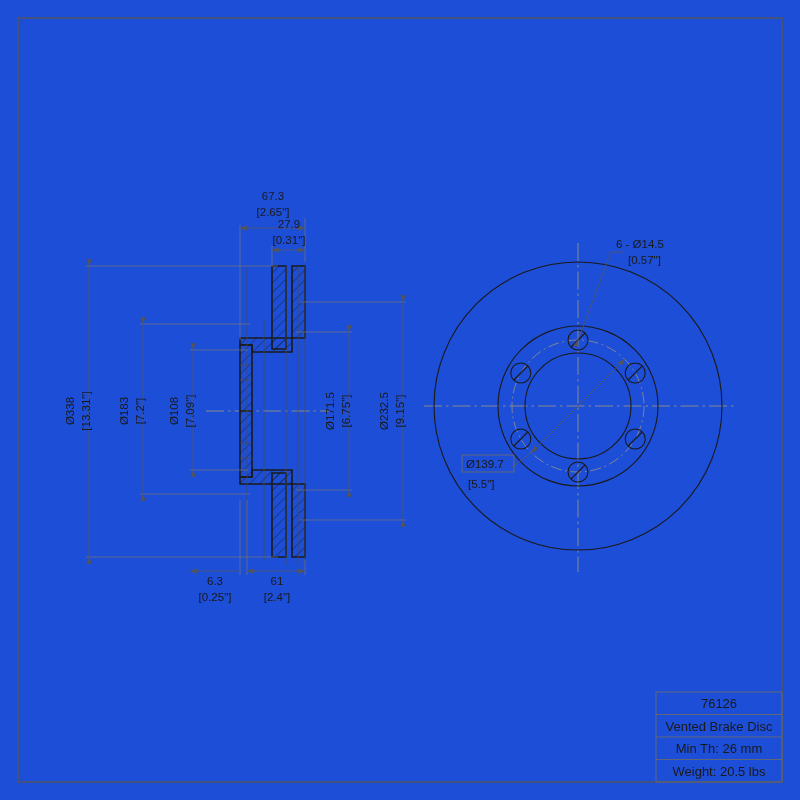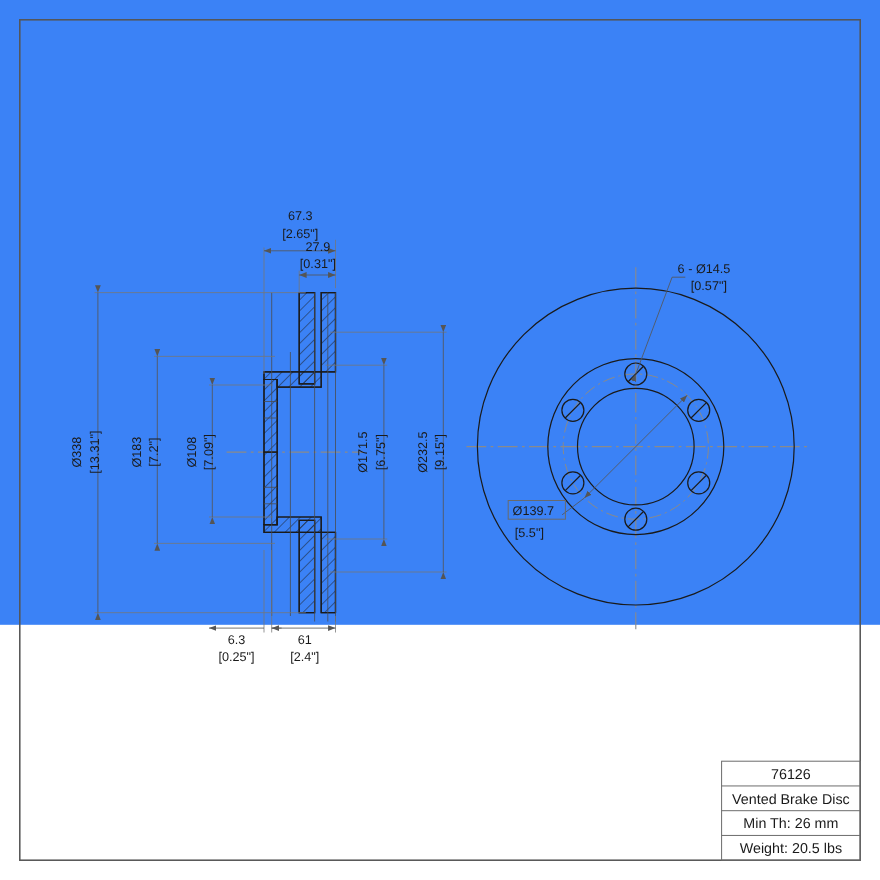--- a/index.html
+++ b/index.html
@@ -9,22 +9,22 @@
   }
   body {
     width: 800px;
     height: 800px;
     font-family: "Liberation Sans", sans-serif;
     overflow: hidden;
   }
   #sheet {
     position: relative;
     width: 800px;
-    height: 568px;
-    background: #3b82f6;
+    height: 800px;
+    background: #1d4ed8;
   }
   svg.drawing {
     position: absolute;
     top: 0;
     left: 0;
     width: 800px;
     height: 800px;
   }
   .solid {
     fill: none;

